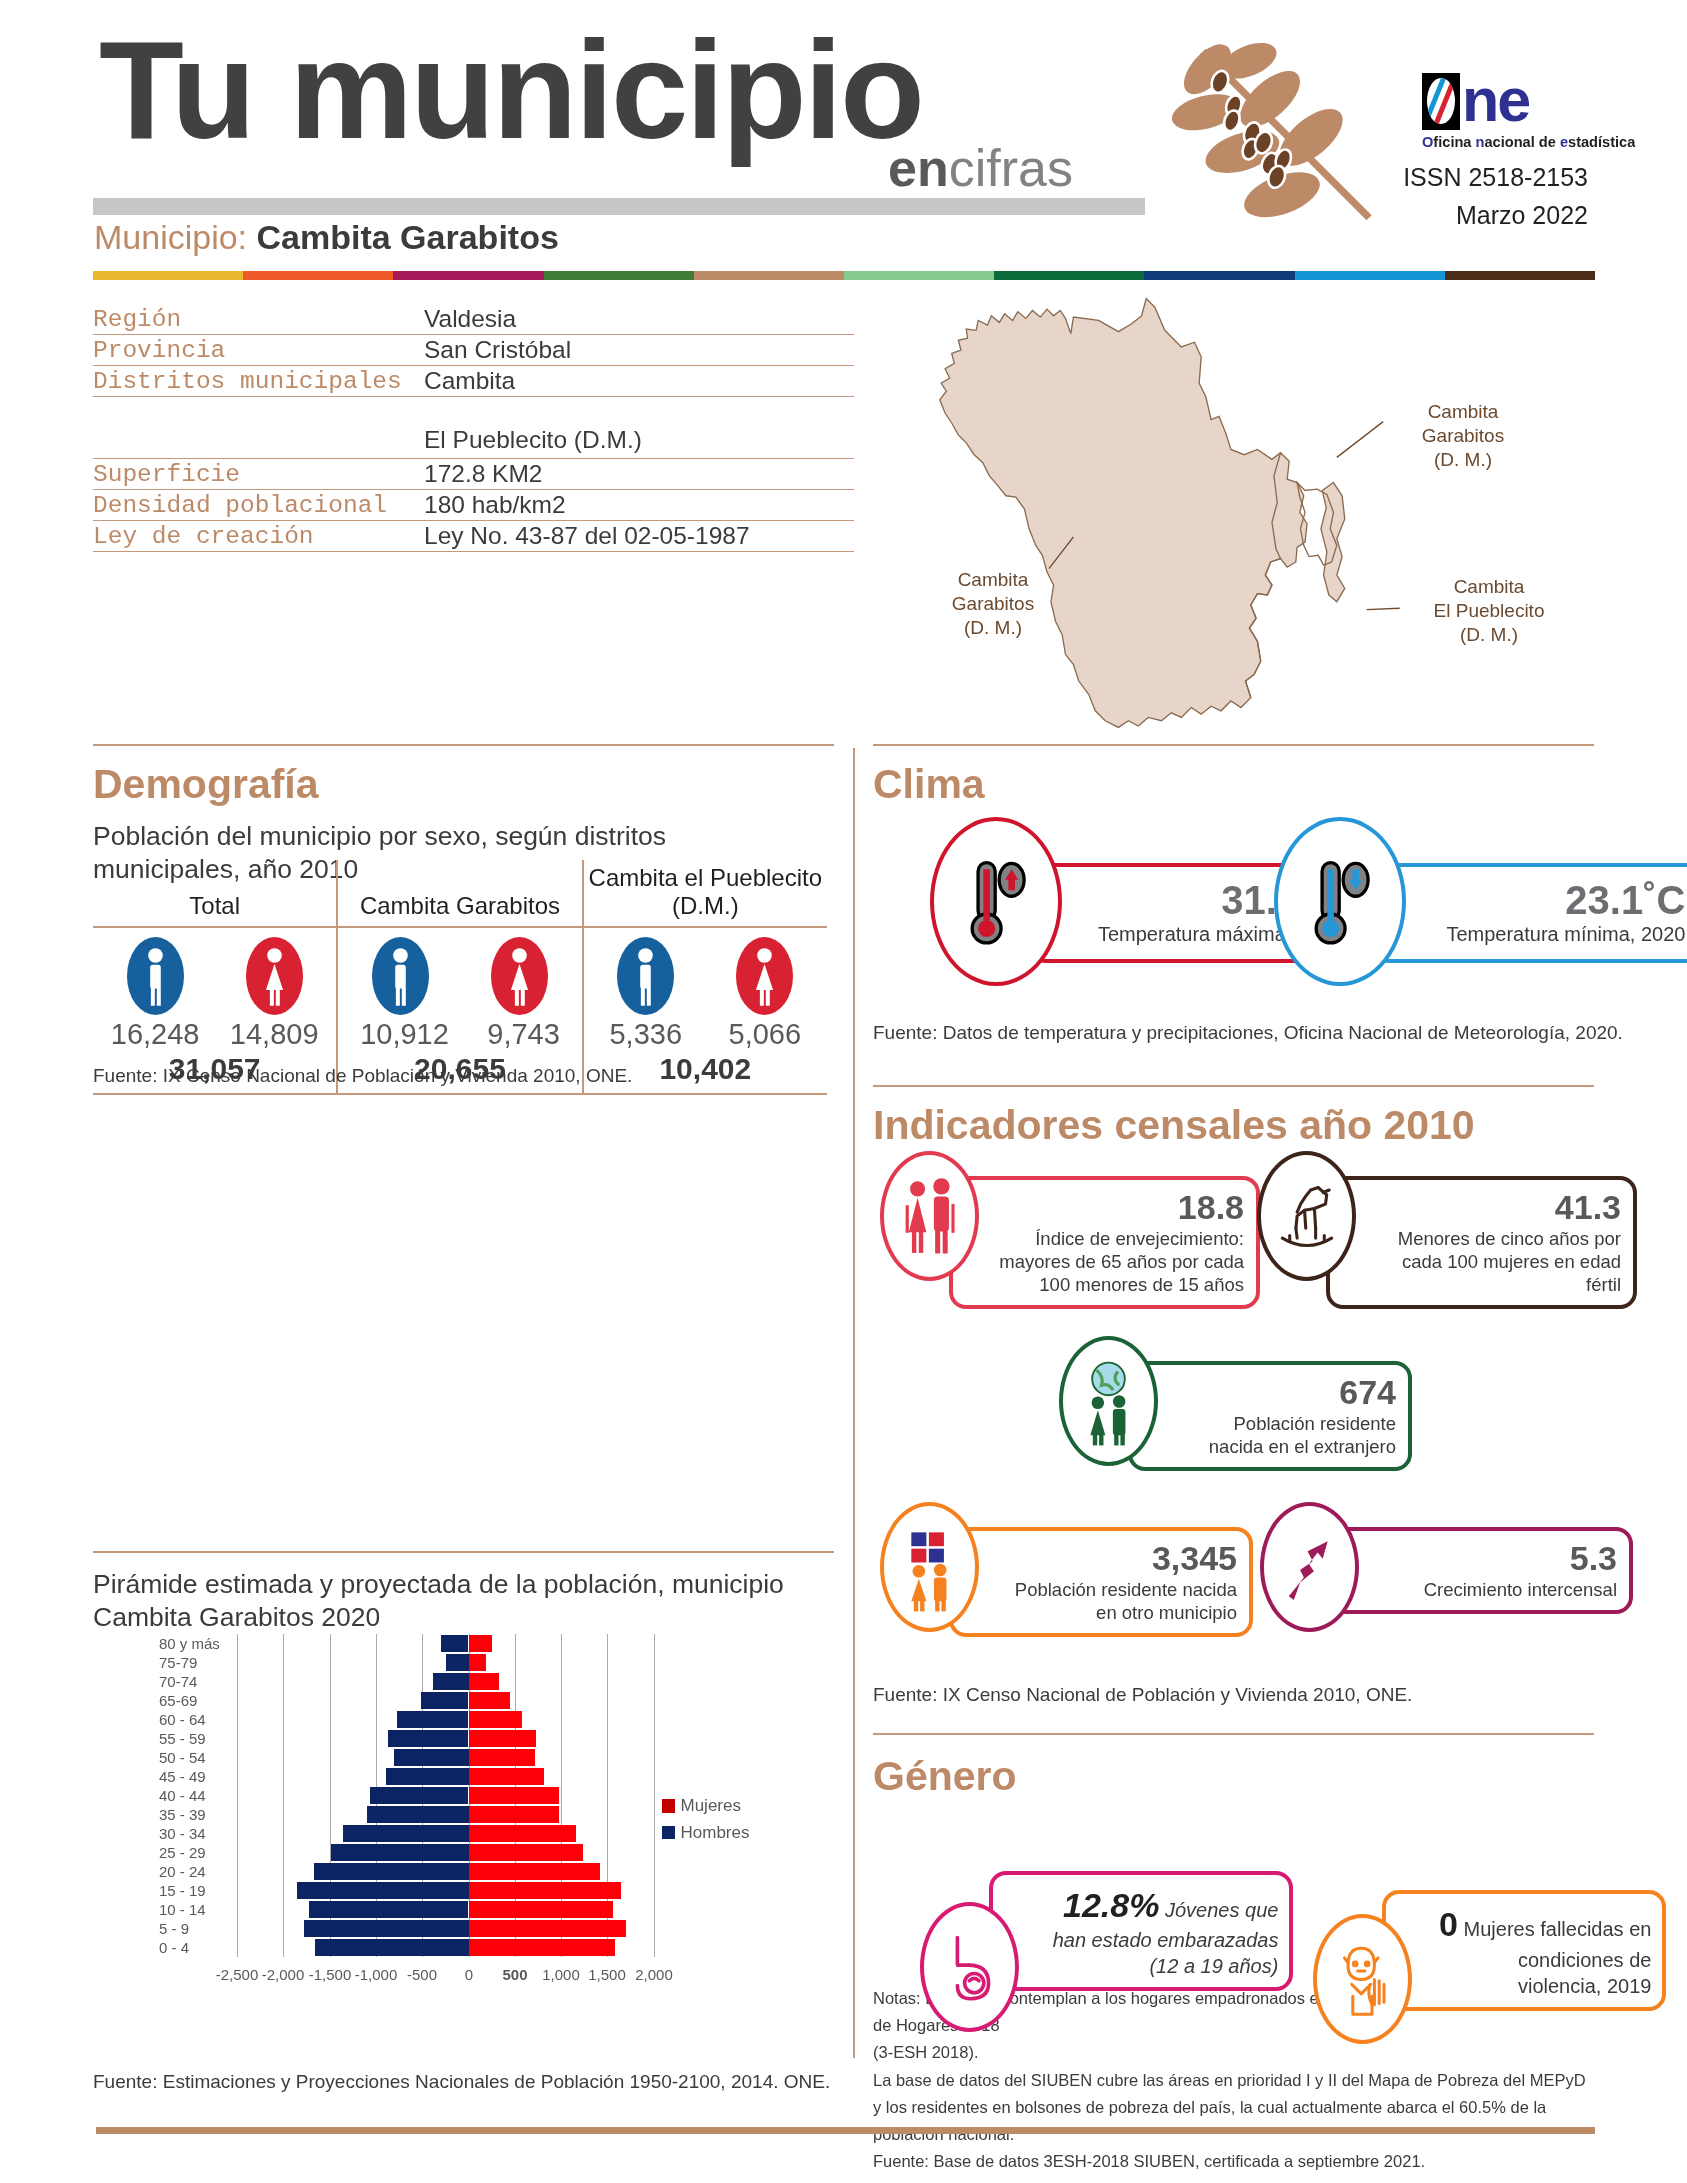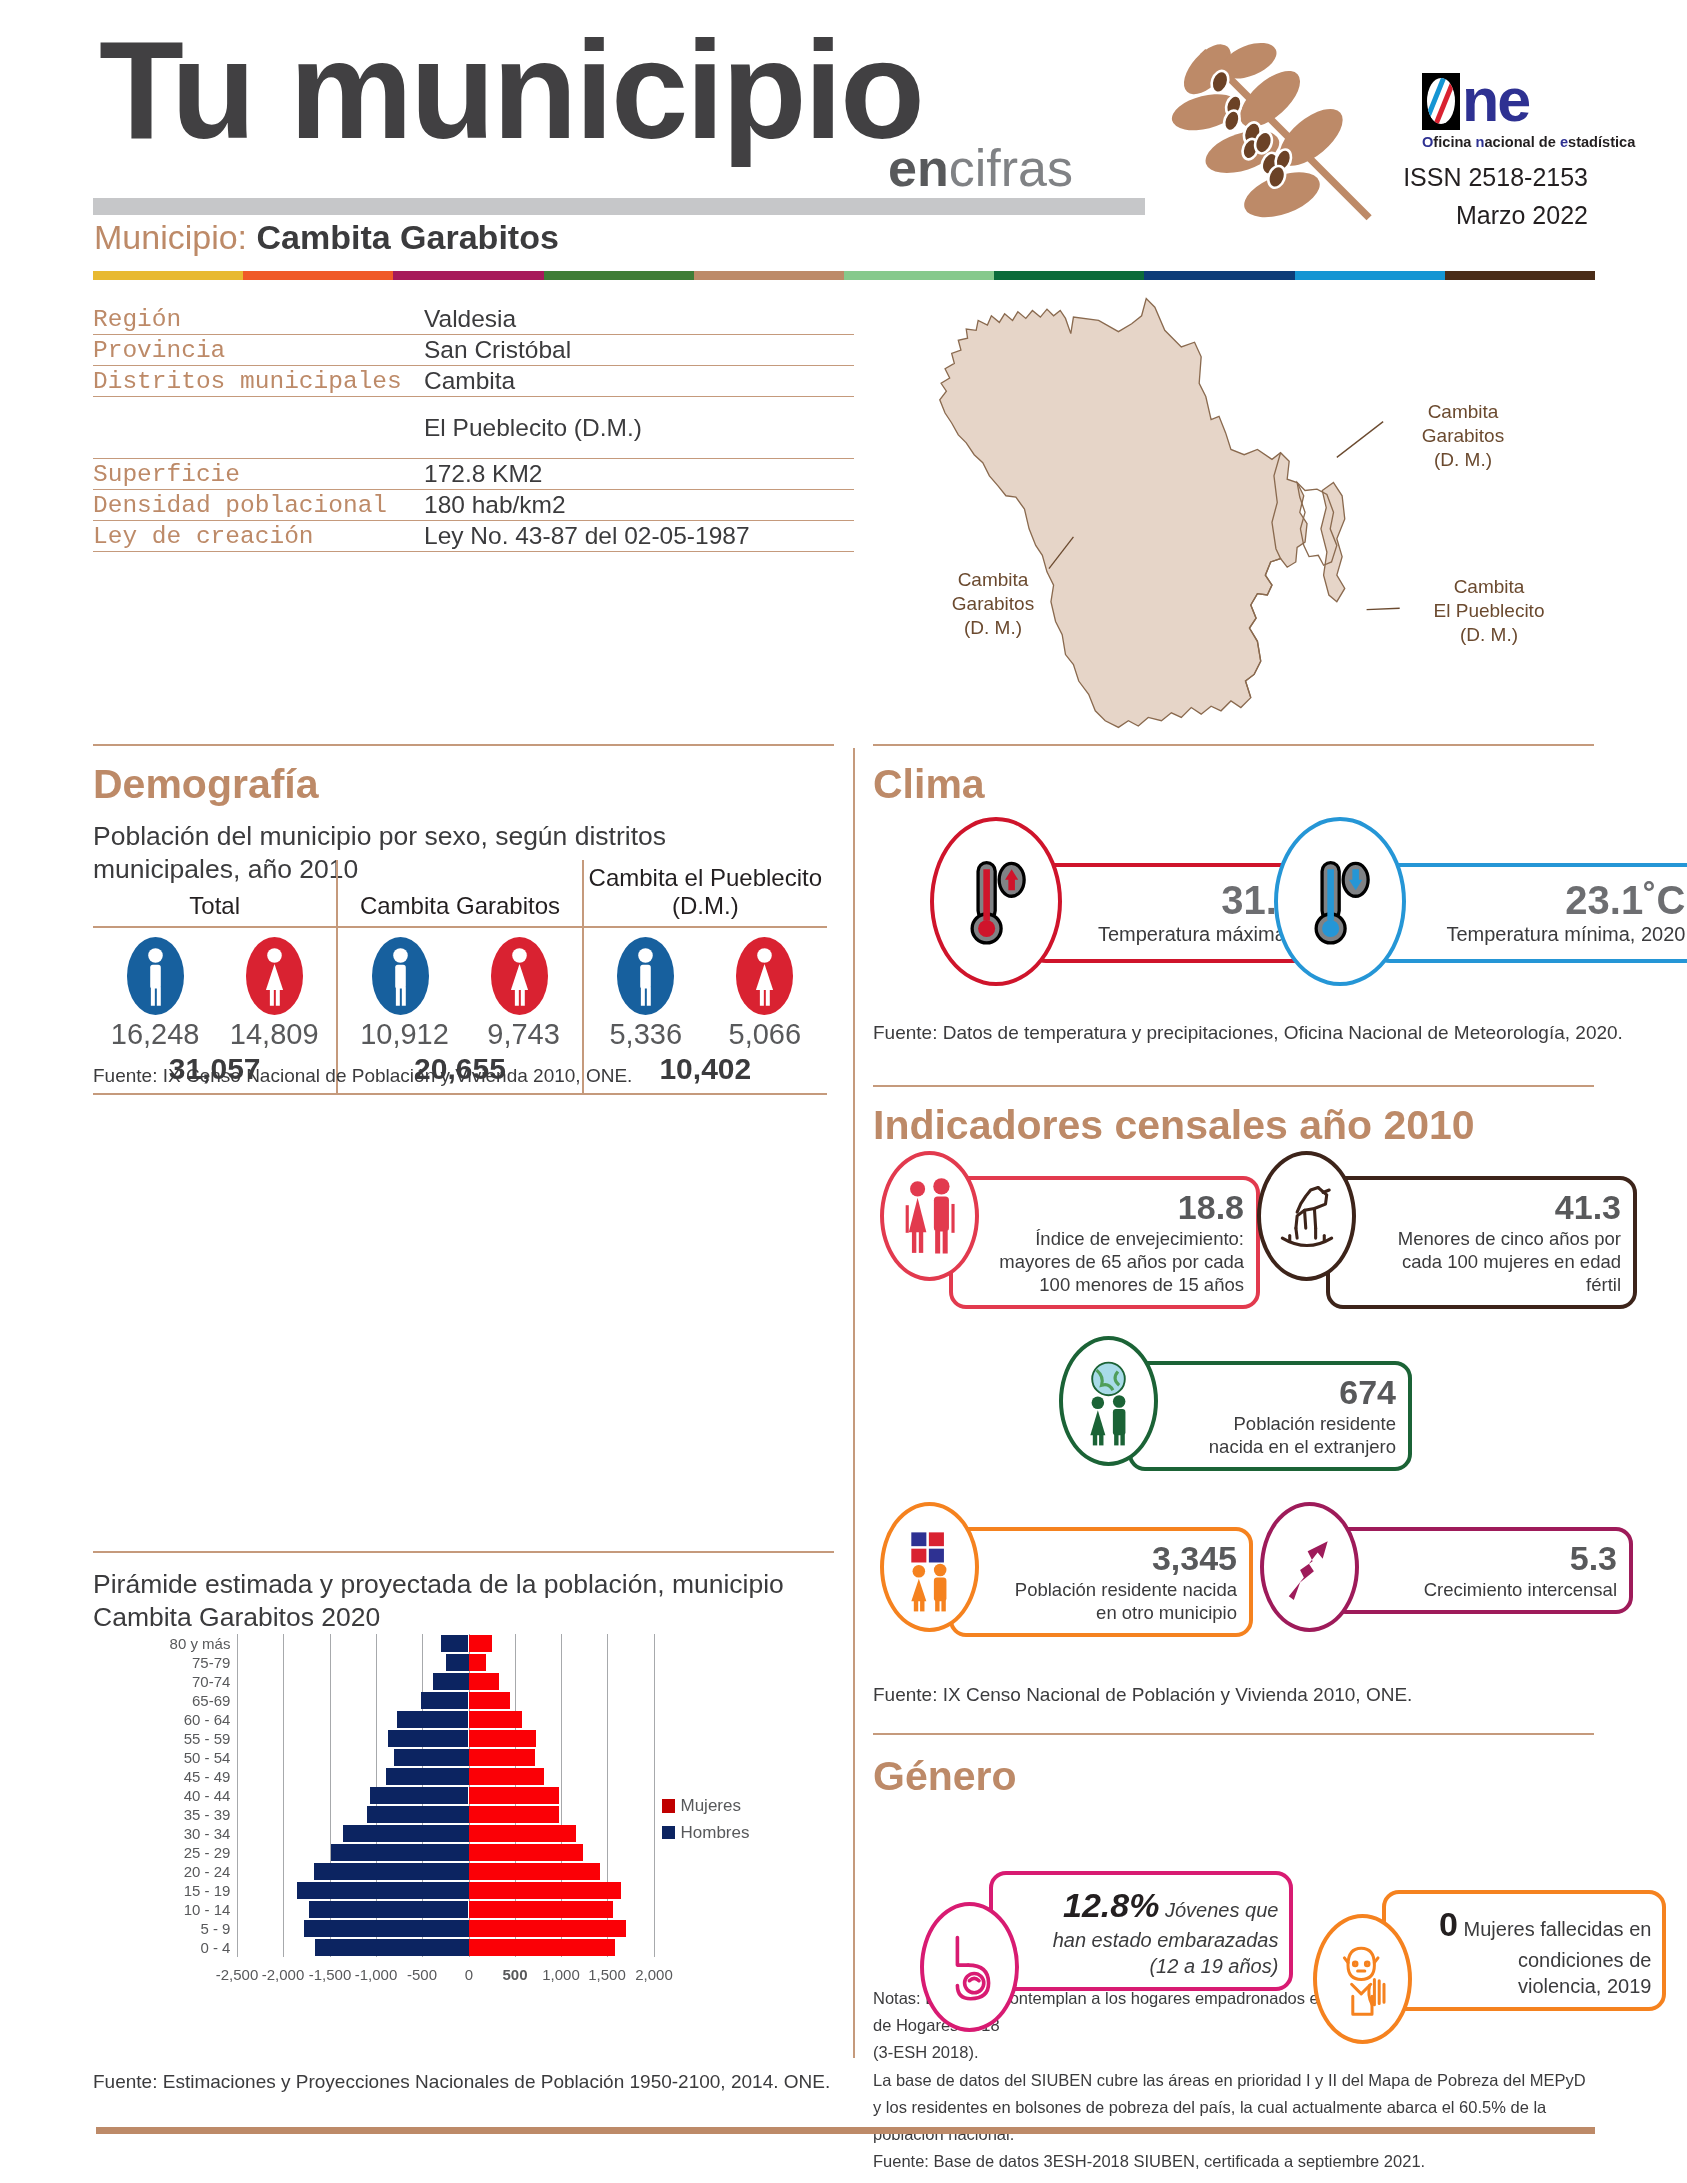--- a/index.html
+++ b/index.html
@@ -39,21 +39,21 @@
   .issn { position:absolute; right:99px; top:159px; font-size:25px; color:#231f20;
           text-align:right; line-height:1.5; }
 
   .colorstrip { position:absolute; left:93px; top:271px; width:1502px; height:8.6px;
     display:flex; }
   .colorstrip i { flex:1; height:100%; display:block; }
 
   
   .infotbl { position:absolute; left:93px; top:304px; width:761px; }
   .irow { display:flex; border-bottom:1.3px solid #c59a7c; height:31px; align-items:center; }
-  .irow.tall { height:62px; align-items:flex-end; padding-bottom:16px; }
+  .irow.tall { height:62px; align-items:flex-end; padding-bottom:4px; }
   .ilbl { width:331px; color:#bd8a68; font-size:24.5px;font-family:Liberation Mono, monospace; }
   .ival { color:#3b3b3d; font-size:24.5px; }
 
   
   .mapwrap { position:absolute; left:900px; top:284px; width:781px; height:450px; }
   .maplbl { position:absolute; font-size:19px; color:#6b4a2f; line-height:1.25;
     text-align:center; }
 
   
   .hline { position:absolute; height:2px; background:#c59a7c; }
@@ -79,21 +79,21 @@
   .pt-tot { text-align:center; font-size:30px; font-weight:bold; color:#3b3b3d;
     margin-top:1.3px; }
   .fig { width:57px; height:78px; border-radius:50%; position:relative; }
   .fig.m { background:#17609e; }
   .fig.f { background:#d92231; }
   .fuente { position:absolute; font-size:19px; color:#3b3b3d; }
 
   
   .pyr { position:absolute; left:159px; top:1634px; width:503px; height:344px; }
   .pyrow { display:flex; align-items:center; height:19px; position:relative; }
-  .pyrlbl { width:78px; text-align:right; padding-right:6.6px; font-size:15px;
+  .pyrlbl { width:78px; text-align:left; padding-right:6.6px; font-size:15px;
             color:#58595b; }
   .pyrplot { position:relative; width:417px; height:100%; }
   .bar { position:absolute; top:1.3px; bottom:1.3px; }
   .bar.m { background:#0c2461; }
   .bar.f { background:#fb0006; }
   .gl { position:absolute; top:0; bottom:0; width:1.3px; background:#a7a9ac; }
   .pyraxis { position:absolute; left:78px; top:325px; width:417px; height:33px; }
   .tickLbl { position:absolute; font-size:15px; color:#58595b; transform:translateX(-50%);
              top:6.6px; white-space:nowrap; }
   .legend { position:absolute; left:662px; top:1796px; font-size:17px; color:#58595b;}

